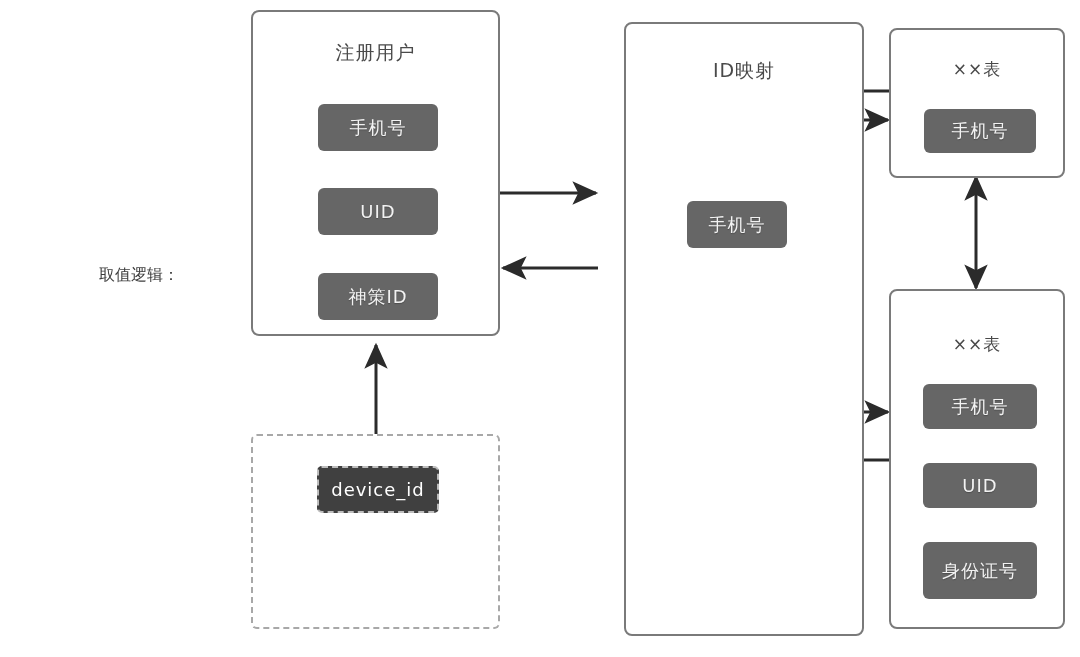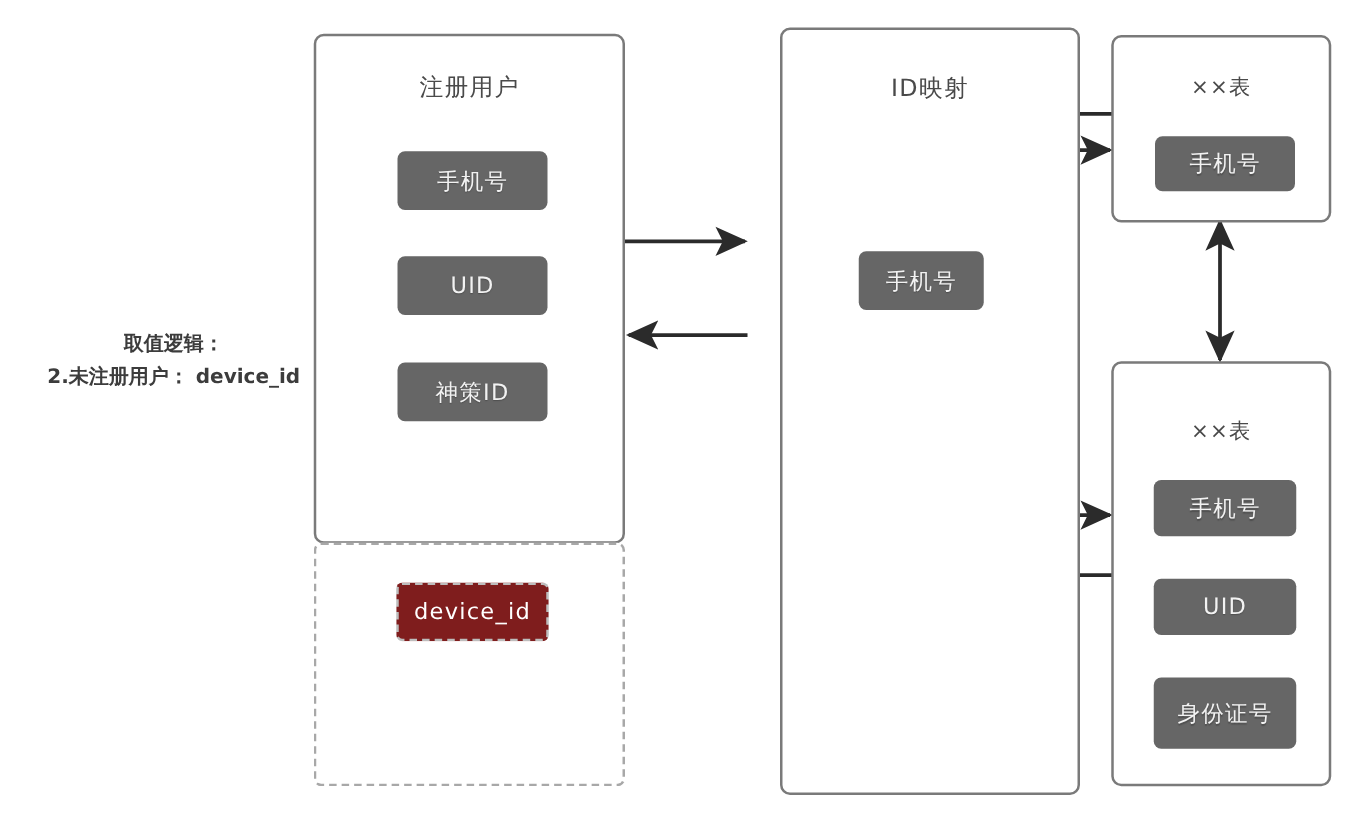--- a/index.html
+++ b/index.html
@@ -57,36 +57,35 @@
     border-radius: 6px;
     color: #f2f2f2;
     font-size: 18px;
     letter-spacing: 1px;
     display: flex;
     align-items: center;
     justify-content: center;
     text-shadow: 0 1px 1px rgba(0,0,0,0.25);
   }
   .chip.light {
-    background: #7f1d1d;
+    background: #404040;
     color: #ffffff;
     border: 2px dashed #bdbdbd;
     border-radius: 5px;
     text-shadow: none;
   }
 
   
   #legend-note {
     position: absolute;
     color: #3c3c3c;
     font-size: 16px;
     line-height: 26px;
     text-align: center;
     white-space: nowrap;
-    font-weight: bold;
   }
   #legend-note .note-line {
     display: block;
   }
 </style>
 </head>
 <body>
 
 <div id="stage">
 
@@ -136,24 +135,23 @@
       <line x1="890" y1="460" x2="815" y2="460" stroke="#2b2b2b" stroke-width="3" marker-end="url(#arw-end)"></line>
     </g>
 
     <g>
       <line x1="976" y1="177" x2="976" y2="288" stroke="#2b2b2b" stroke-width="3" marker-end="url(#arw-end)" marker-start="url(#arw-start)"></line>
     </g>
   </svg>
 
   <div id="legend-note" style="left:14px; top:262px; width:250px;">
     <span class="note-line">取值逻辑：</span>
-    <span class="note-line">2.未注册用户： device_id</span>
   </div>
 
-  <div class="container-box" style="left:251px; top:27px; width:249px; height:408px;">
+  <div class="container-box" style="left:251px; top:10px; width:249px; height:326px;">
     <div class="container-title" style="top:28px;">注册用户</div>
 
     <div class="chip" style="left:65px; top:92px; width:120px; height:47px;">手机号</div>
 
     <div class="chip" style="left:65px; top:176px; width:120px; height:47px;">UID</div>
 
     <div class="chip" style="left:65px; top:261px; width:120px; height:47px;">神策ID</div>
   </div>
 
   <div class="container-box dashed" style="left:251px; top:434px; width:249px; height:195px;">

